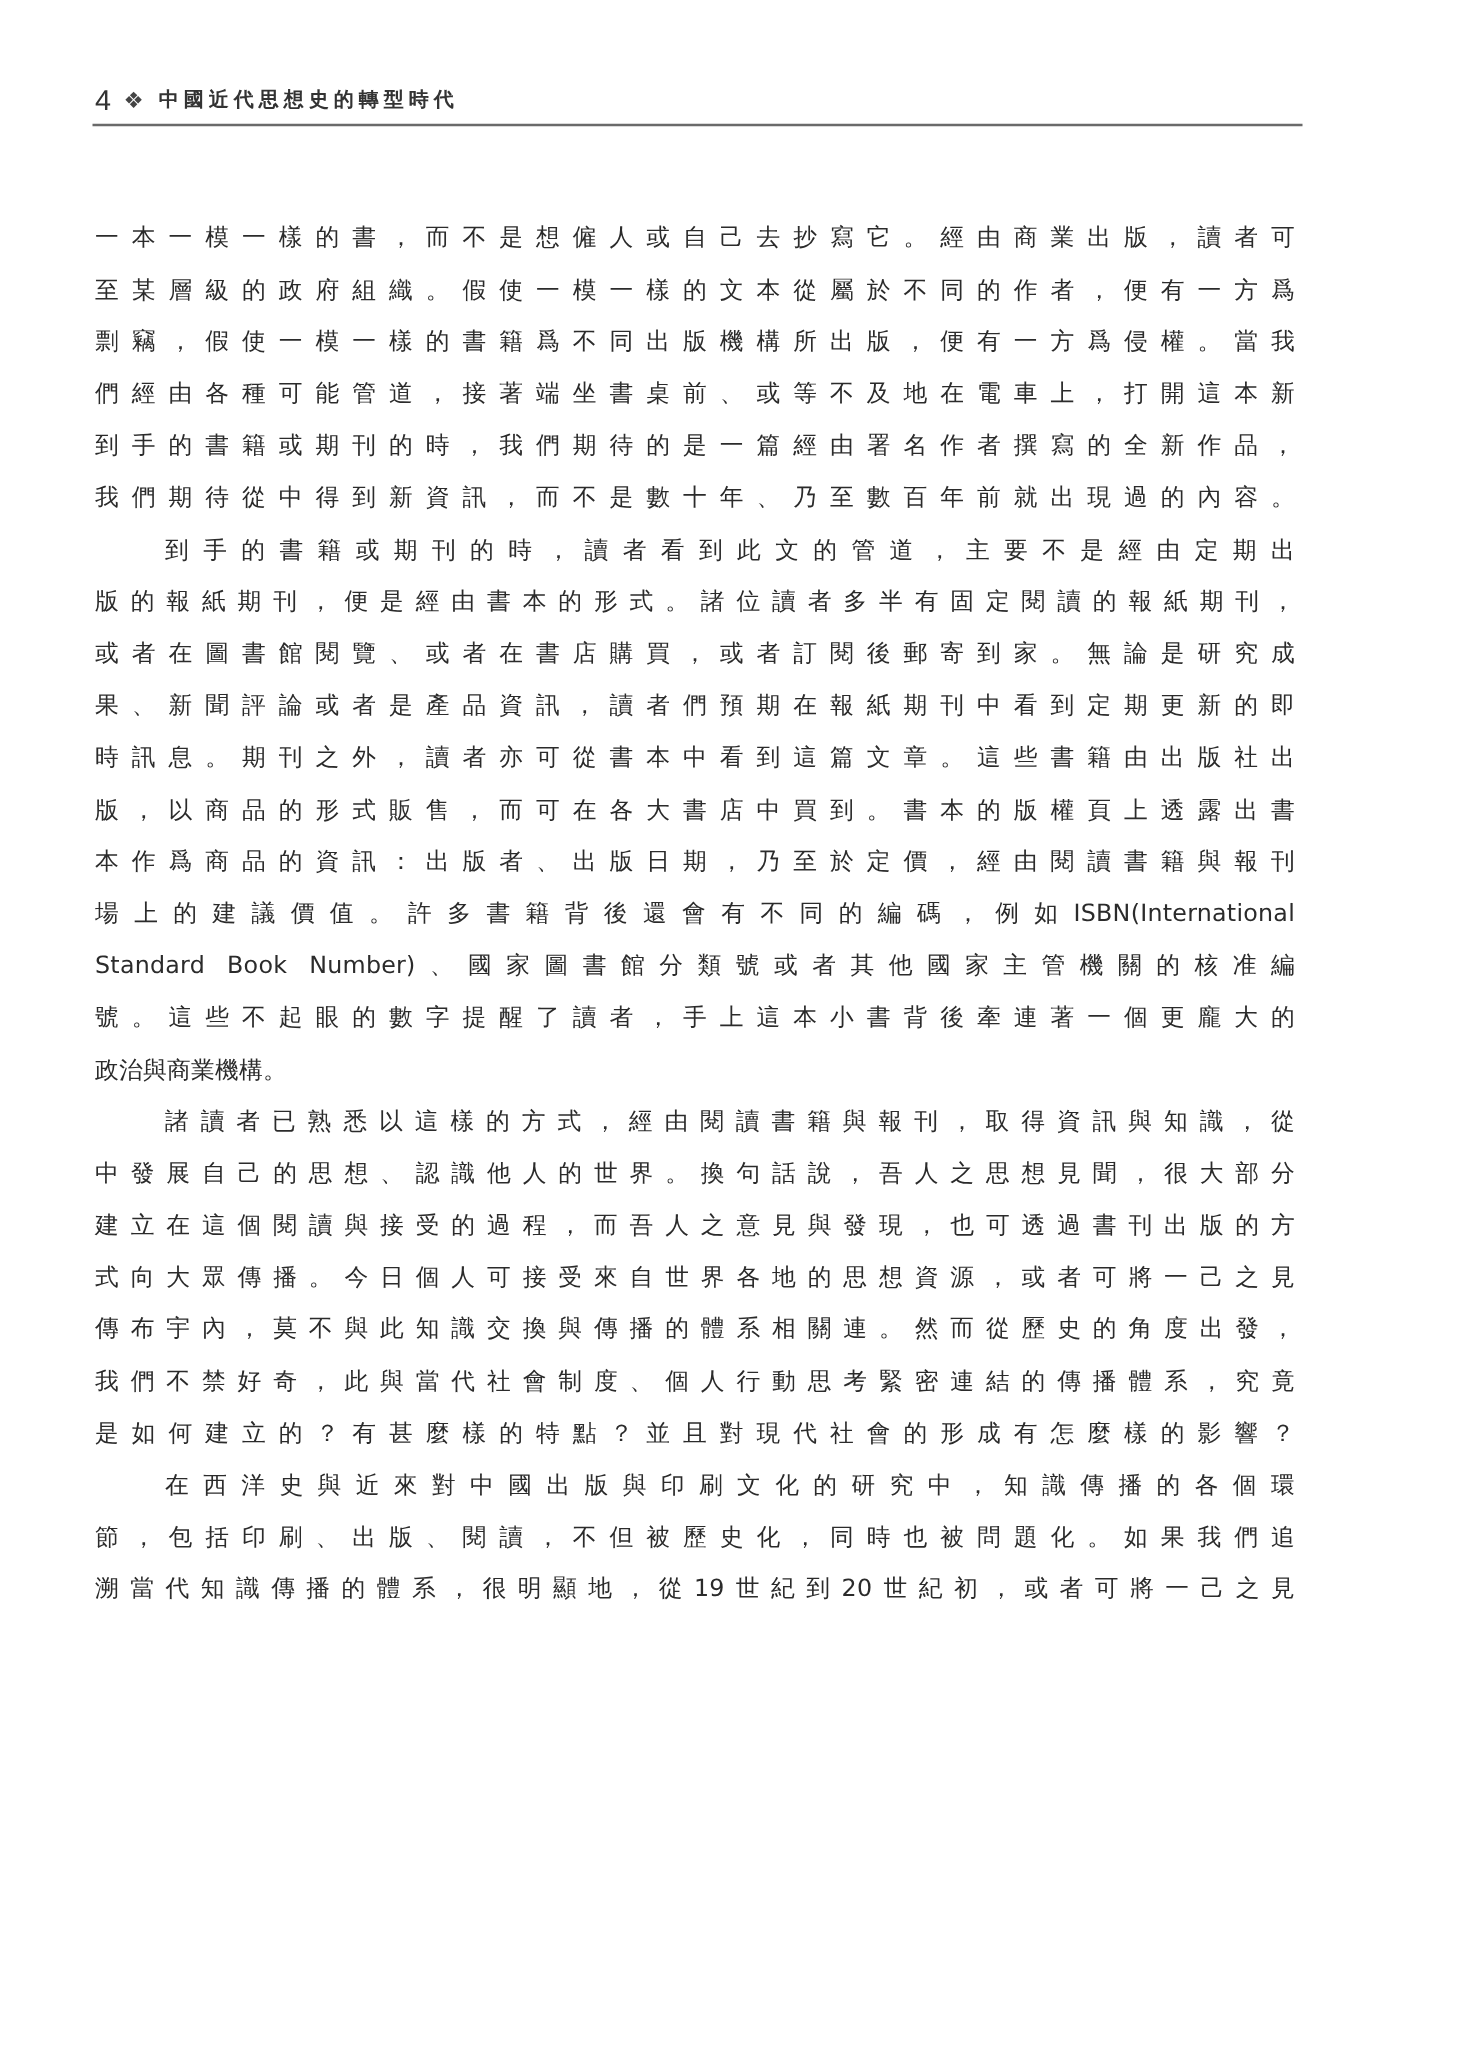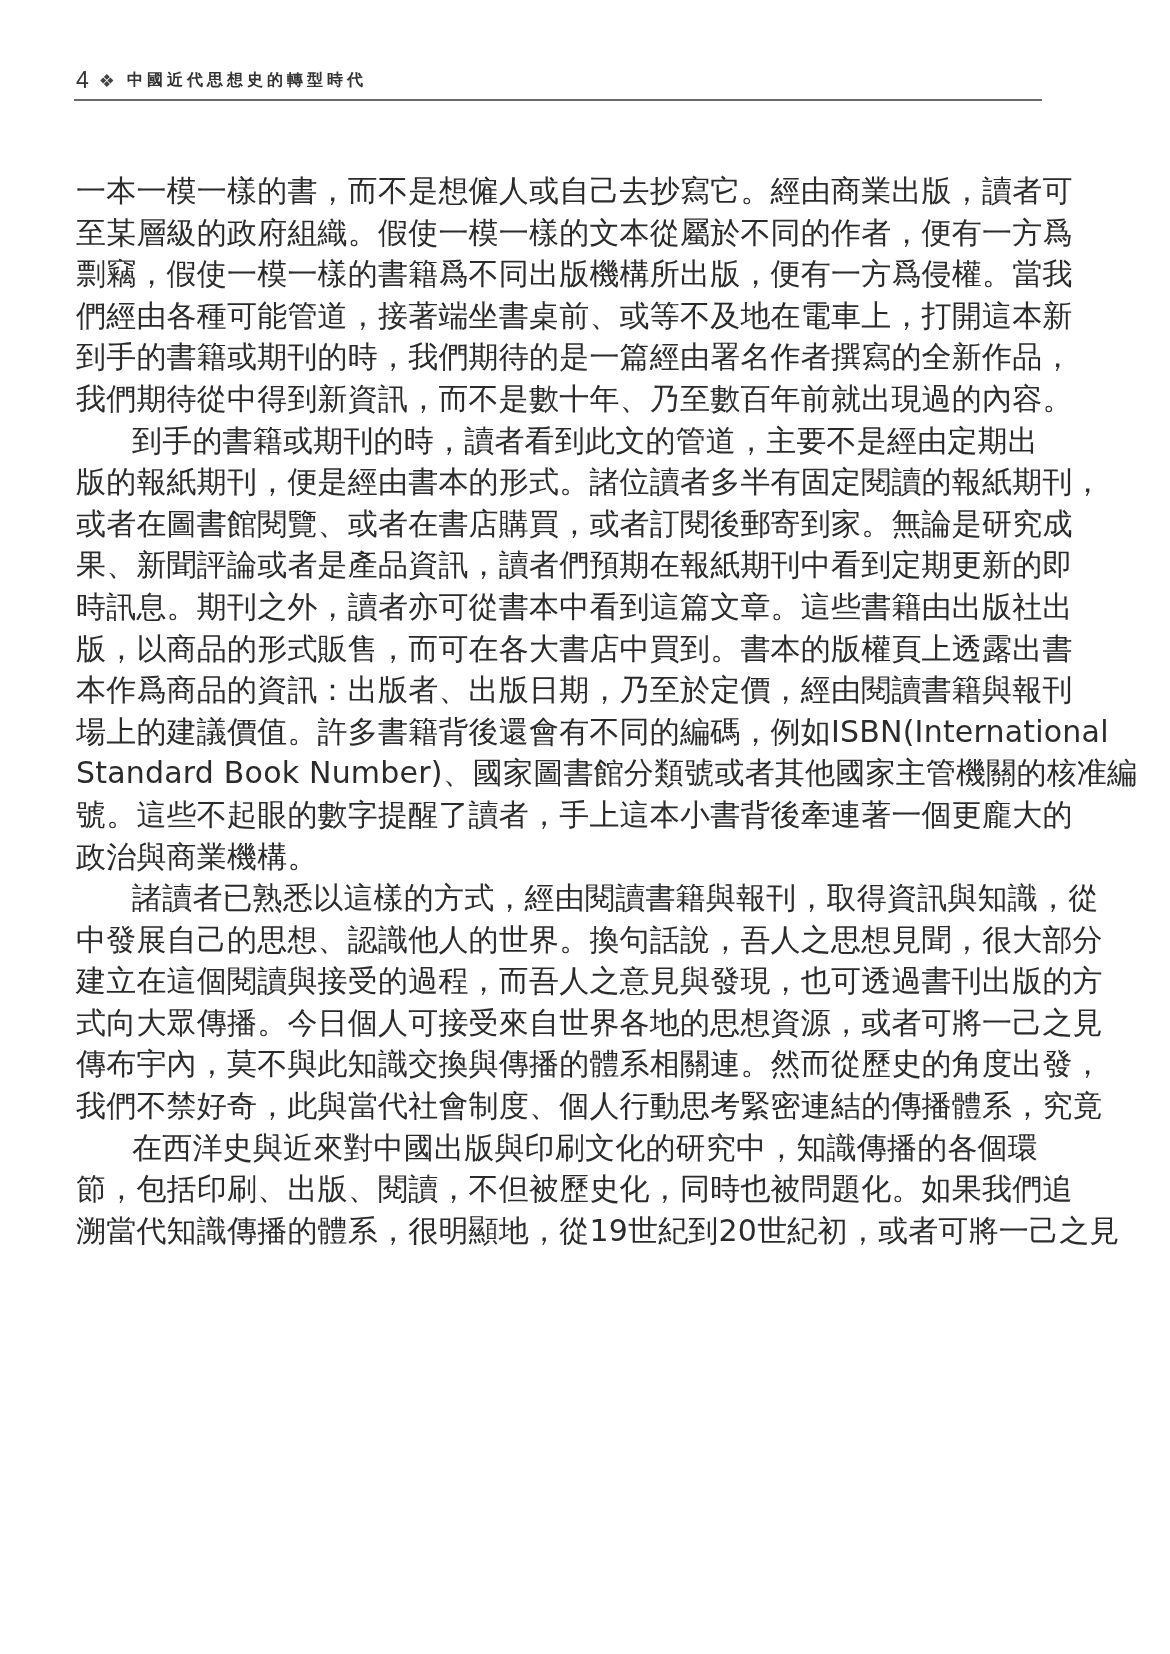--- a/index.html
+++ b/index.html
@@ -53,21 +53,21 @@
     }
     .body-text {
       position: absolute;
       left: 76px;
       top: 170px;
       width: 960px;
     }
     .line {
       height: 41.6px;
       line-height: 41.6px;
-      font-size: 30px;
+      font-size: 19px;
       white-space: nowrap;
       text-align: justify;
       text-align-last: justify;
       font-family: "DejaVu Sans", "Liberation Sans", sans-serif;
       color: #2b2b2b;
       letter-spacing: 0.2px;
     }
     .line.indent {
       padding-left: 56px;
     }
@@ -110,20 +110,21 @@
     <div class="line last">政治與商業機構。</div>
   </div>
 
   <div class="paragraph">
     <div class="line indent">諸讀者已熟悉以這樣的方式，經由閱讀書籍與報刊，取得資訊與知識，從</div>
     <div class="line">中發展自己的思想、認識他人的世界。換句話說，吾人之思想見聞，很大部分</div>
     <div class="line">建立在這個閱讀與接受的過程，而吾人之意見與發現，也可透過書刊出版的方</div>
     <div class="line">式向大眾傳播。今日個人可接受來自世界各地的思想資源，或者可將一己之見</div>
     <div class="line">傳布宇內，莫不與此知識交換與傳播的體系相關連。然而從歷史的角度出發，</div>
     <div class="line">我們不禁好奇，此與當代社會制度、個人行動思考緊密連結的傳播體系，究竟</div>
+    <div class="line">是如何建立的？有甚麼樣的特點？並且對現代社會的形成有怎麼樣的影響？</div>
   </div>
 
   <div class="paragraph">
     <div class="line indent">在西洋史與近來對中國出版與印刷文化的研究中，知識傳播的各個環</div>
     <div class="line">節，包括印刷、出版、閱讀，不但被歷史化，同時也被問題化。如果我們追</div>
     <div class="line">溯當代知識傳播的體系，很明顯地，從19世紀到20世紀初，或者可將一己之見</div>
   </div>
 </div>
 
 </body></html>

